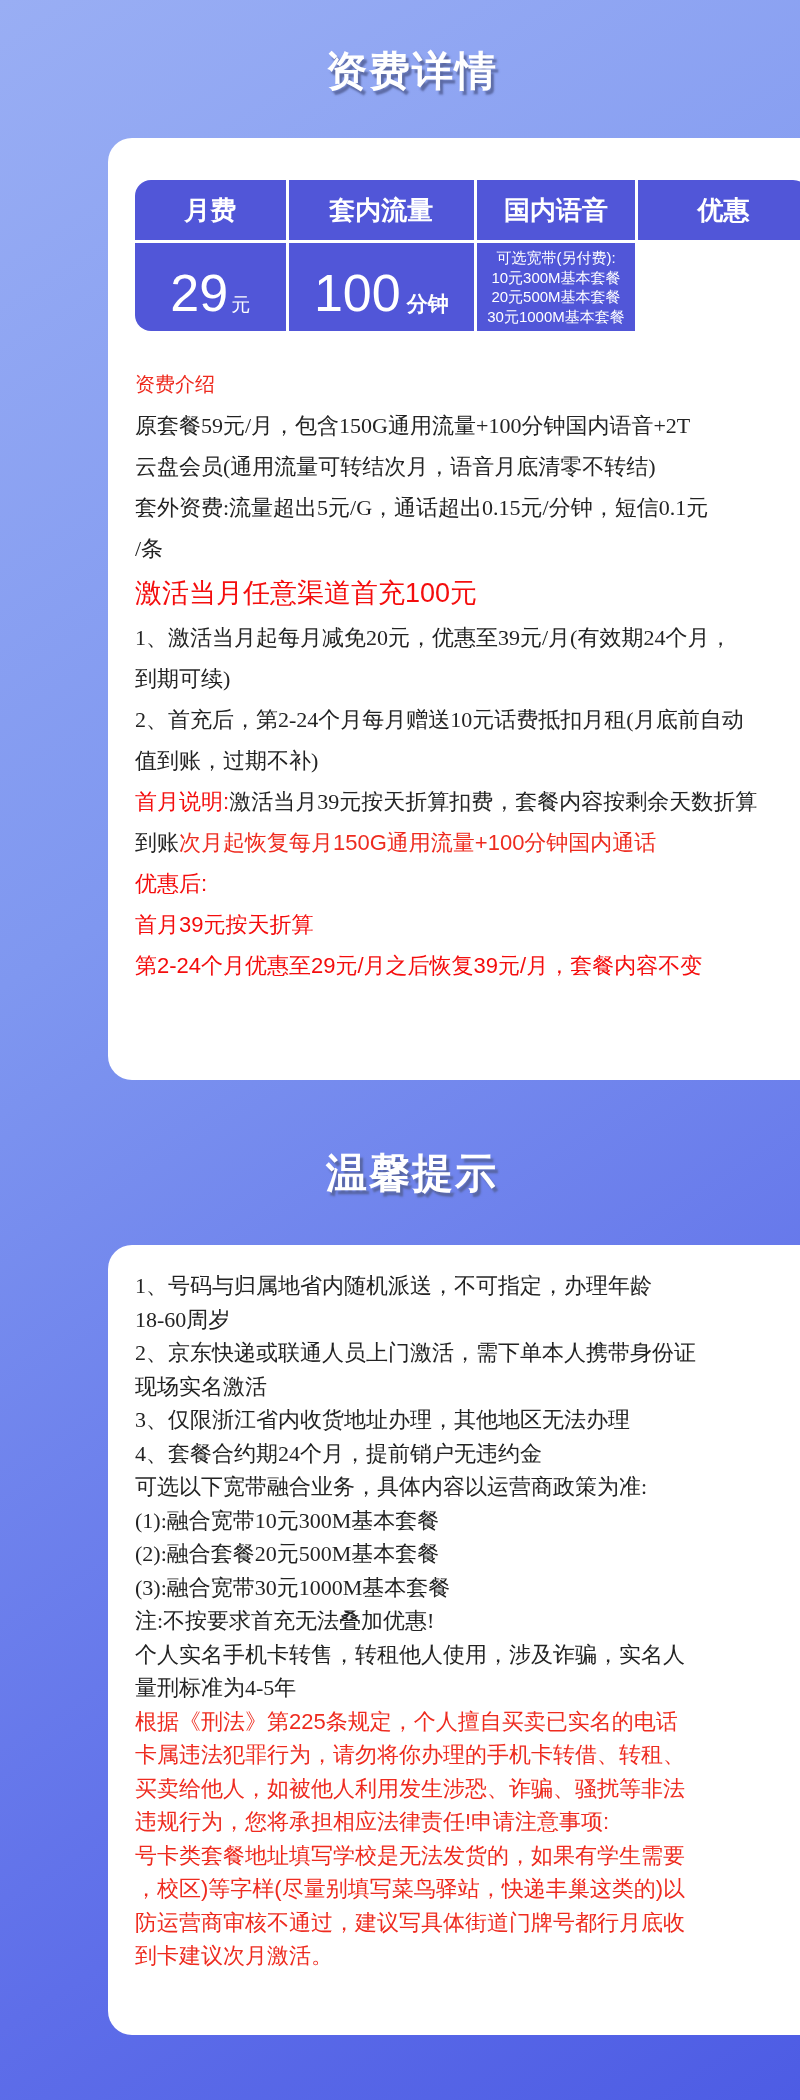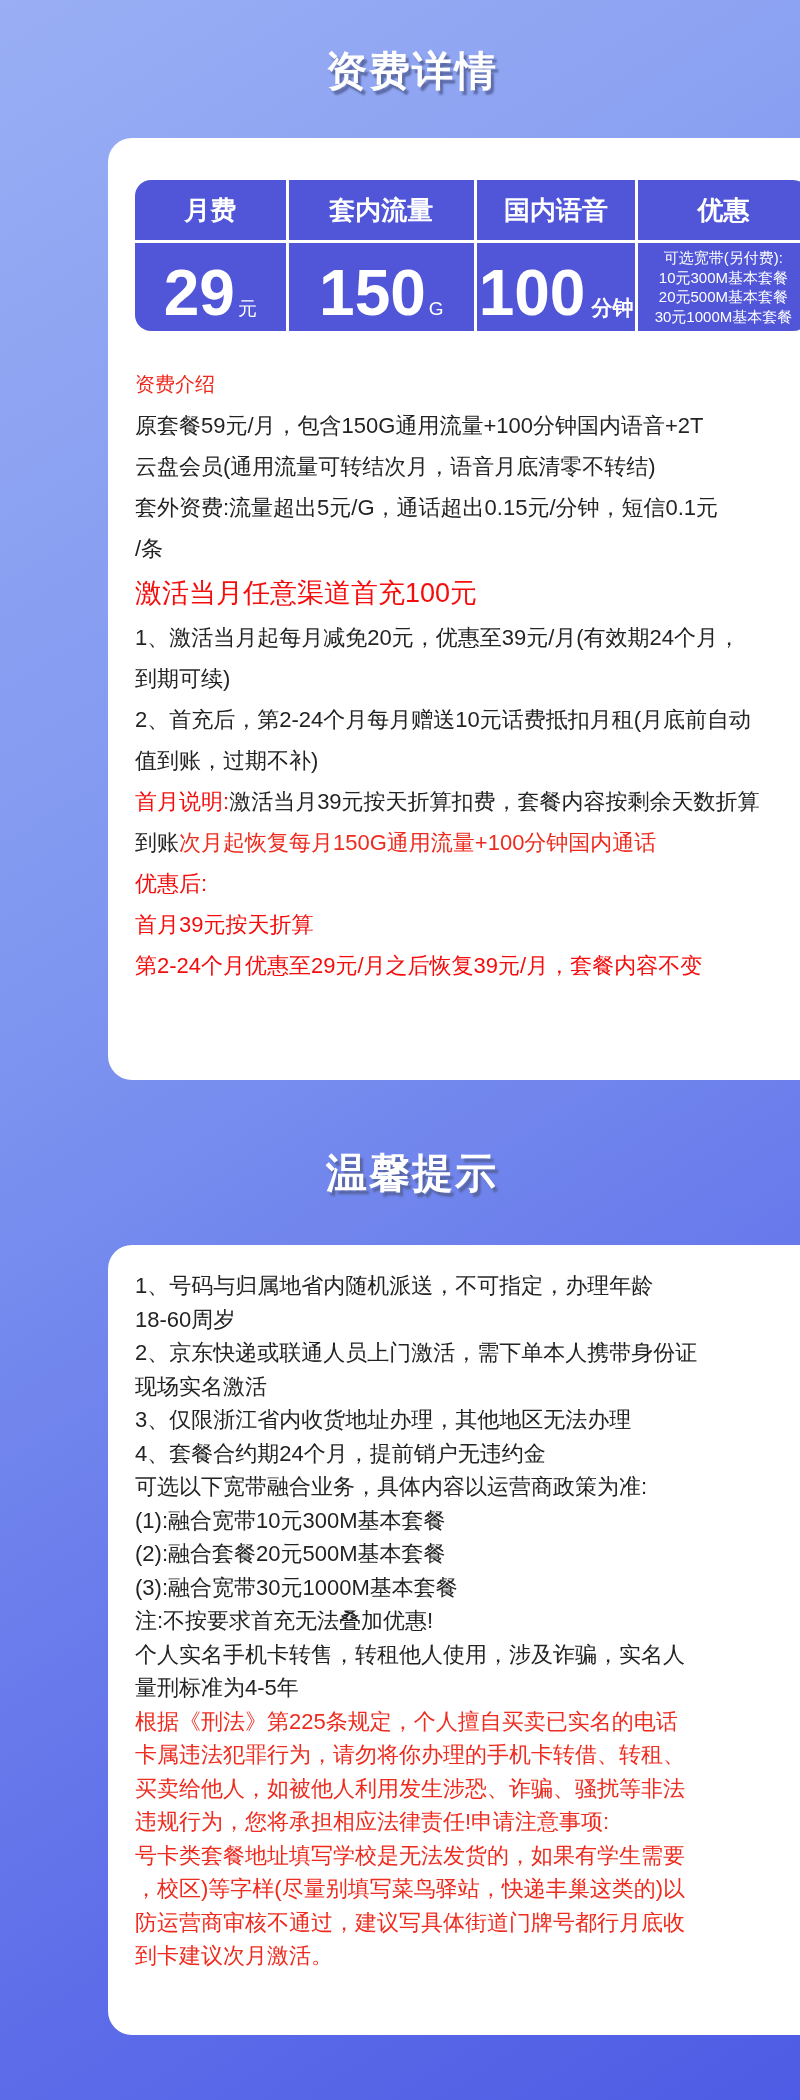--- a/index.html
+++ b/index.html
@@ -28,56 +28,52 @@
   #card-tips{top:1245px;height:790px;padding-top:16px;}
   
   .plan-table{
     margin-top:42px;border-radius:16px;overflow:hidden;
     display:grid;grid-template-columns:125fr 154fr 131fr 142fr;grid-template-rows:60px 88px;
     gap:3px;background:#ffffff;
   }
   .pt-cell{background:var(--table-blue);color:#fff;display:flex;align-items:center;justify-content:center;}
   .pt-head{font-size:26px;font-weight:700;}
   .pt-val{align-items:baseline;padding-top:6px;}
-  .pt-val .big{font-size:64px;font-weight:700;line-height:88px;}
+  .pt-val .big{font-size:52px;font-weight:400;line-height:88px;}
   .pt-val .unit{font-size:19px;margin-left:3px;}
   .pt-val .unit-b{font-size:21px;font-weight:700;margin-left:6px;}
   .pt-promo{flex-direction:column;align-items:center;justify-content:center;padding:4px 2px;}
   .pt-promo div{font-size:15px;line-height:19.5px;white-space:nowrap;}
   
   .intro-label{margin-top:40px;color:var(--red);font-size:20px;line-height:26px;}
   .lines{margin-top:8px;}
   .line{font-size:22px;line-height:41px;white-space:nowrap;}
   #card-tips .line{line-height:33.5px;}
   .line.h{font-size:27px;font-weight:700;line-height:48px;}
-  .seg-k{color:var(--ink);}
+  .seg-k{color:var(--ink);font-family:Liberation Serif, serif;}
   .seg-r{color:var(--red);}
   .seg-rb{color:var(--red-bold);font-weight:400;}
 </style>
 </head>
 <body>
 
 <div class="page">
 
   <h1 class="section-title" id="title-tariff">资费详情</h1>
 
   <div class="card" id="card-tariff">
     <div class="plan-table">
       <div class="pt-cell pt-head">月费</div>
       <div class="pt-cell pt-head">套内流量</div>
       <div class="pt-cell pt-head">国内语音</div>
       <div class="pt-cell pt-head">优惠</div>
 
       <div class="pt-cell pt-val">
         <span class="big">29</span>
           <span class="unit">元</span>
-      </div>
-      <div class="pt-cell pt-val">
-        <span class="big">150</span>
-          <span class="unit">G</span>
       </div>
       <div class="pt-cell pt-val">
         <span class="big">100</span>
           <span class="unit-b">分钟</span>
       </div>
       <div class="pt-cell pt-promo">
         <div>可选宽带(另付费):</div>
         <div>10元300M基本套餐</div>
         <div>20元500M基本套餐</div>
         <div>30元1000M基本套餐</div>

